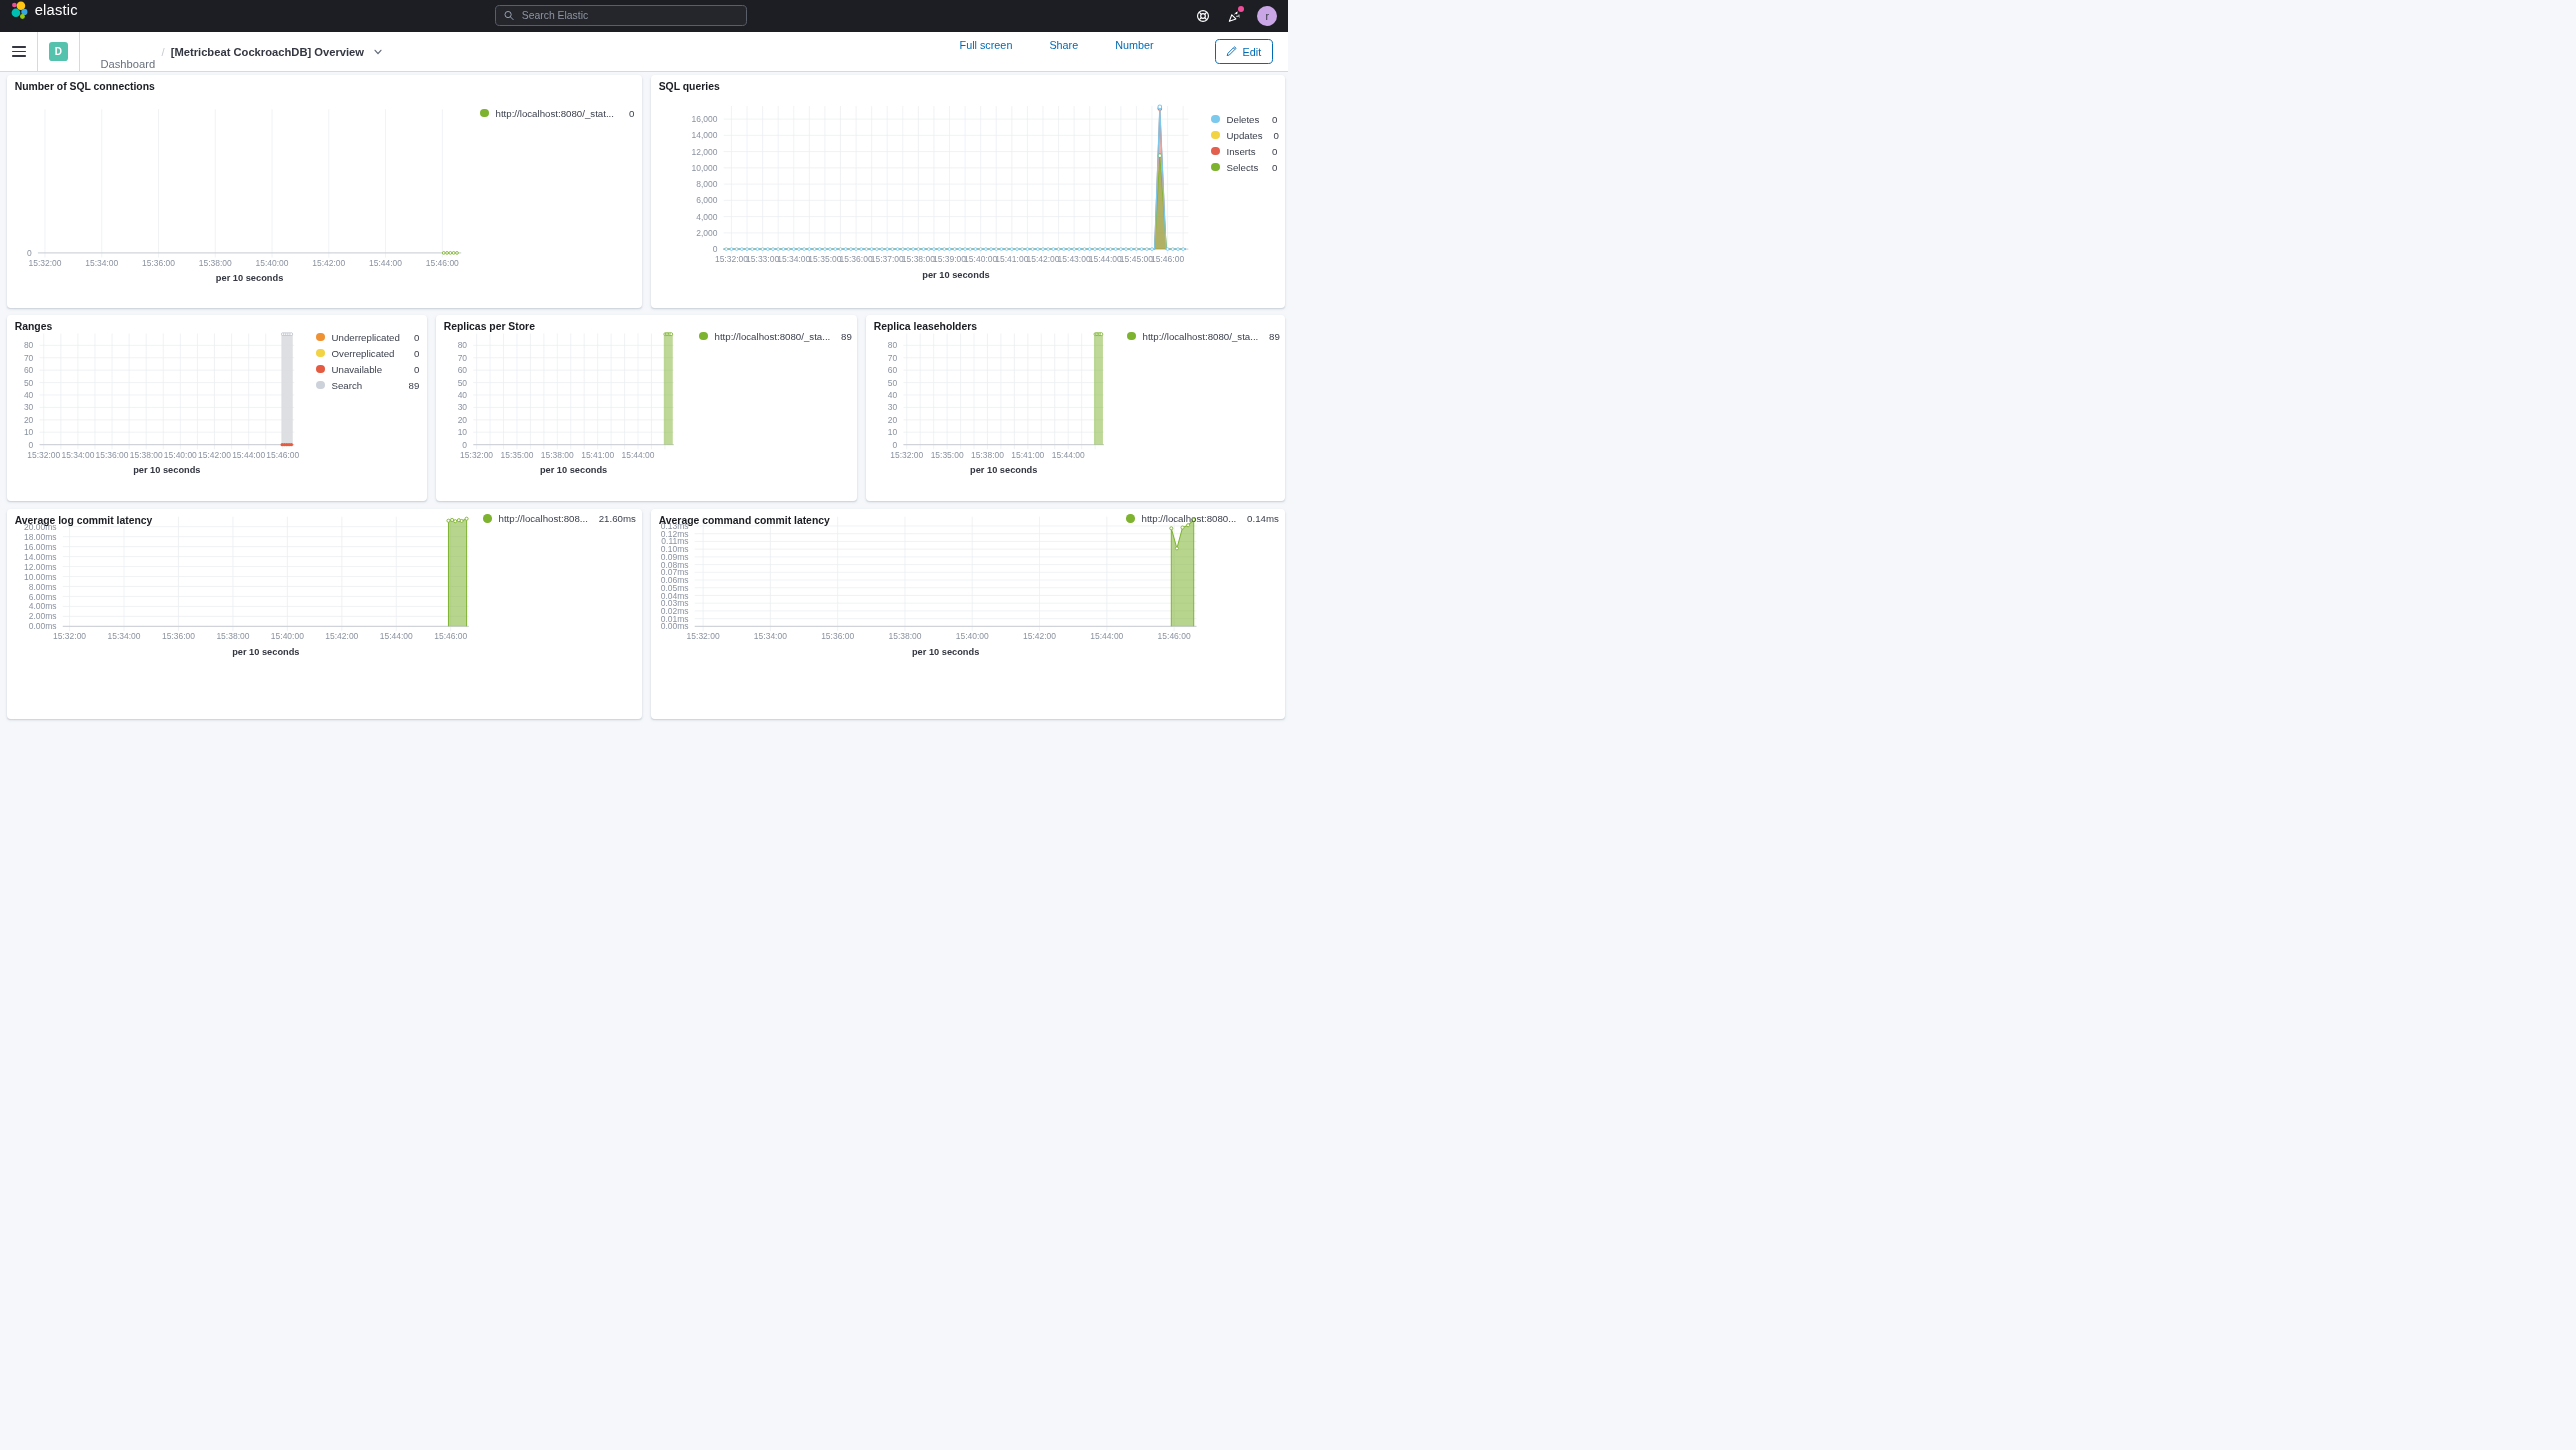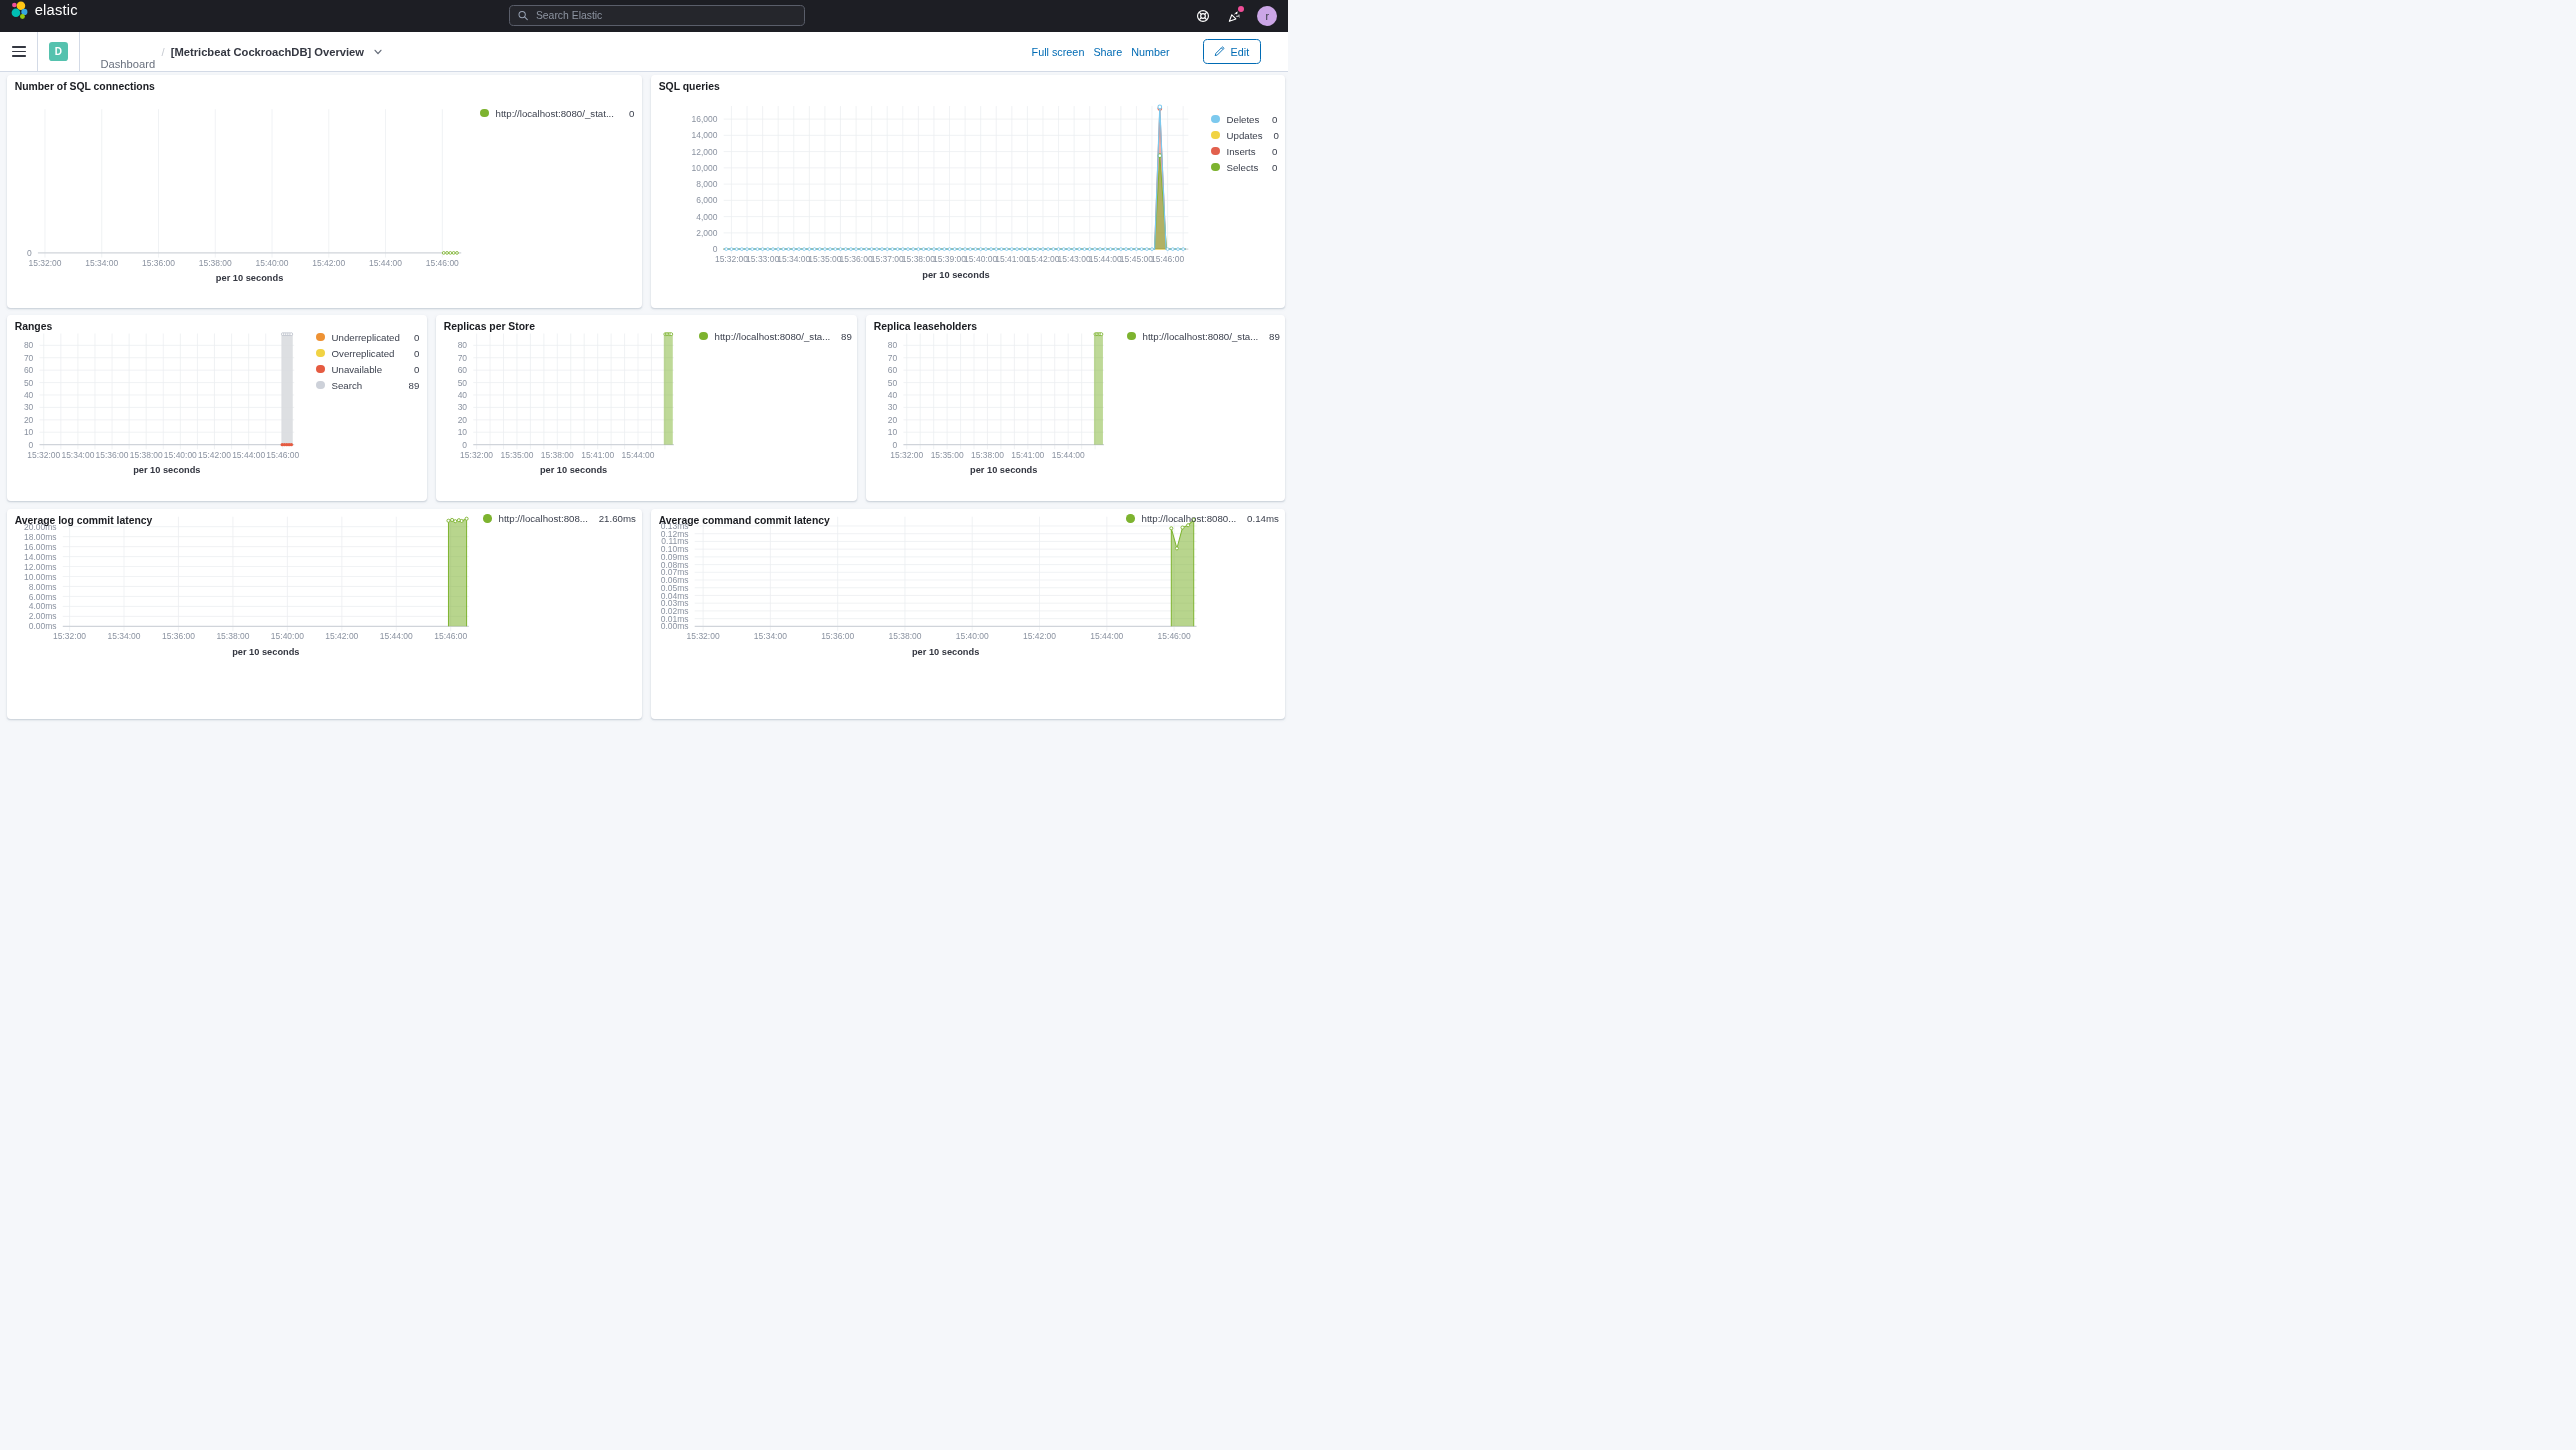--- a/index.html
+++ b/index.html
@@ -10,21 +10,21 @@
     -webkit-font-smoothing:antialiased;
   }
   
   .top-header{
     position:absolute;left:0;top:0;width:100%;height:32px;
     background:#1D1E24;display:flex;align-items:flex-start;z-index:20;
   }
   .logo-wrap{display:flex;align-items:center;gap:5.4px;padding-left:9.3px;}
   .logo-text{color:#FFFFFF;font-size:14.7px;letter-spacing:0.2px;}
   .search-box{
-    position:absolute;left:509px;top:4.6px;width:296px;height:21.6px;
+    position:absolute;left:495px;top:4.6px;width:252px;height:21.6px;
     background:rgba(255,255,255,0.04);border:0.8px solid #5A5E6A;border-radius:4.6px;
     display:flex;align-items:center;padding:0 7.7px;gap:6.2px;box-sizing:border-box;
   }
   .search-box input{
     background:transparent;border:none;outline:none;color:#DFE5EF;
     font-size:10.4px;width:100%;font-family:"Liberation Sans",sans-serif;
   }
   .search-box input::placeholder{color:#8D94A1;}
   .header-right{position:absolute;right:10.8px;top:0;height:32px;display:flex;align-items:center;gap:15.5px;}
   .hdr-icon{position:relative;width:15.5px;height:15.5px;display:flex;align-items:center;justify-content:center;cursor:pointer;}
@@ -39,21 +39,21 @@
   .hamburger{width:14px;height:10.8px;margin-left:12.4px;display:flex;flex-direction:column;justify-content:space-between;cursor:pointer;}
   .hamburger span{display:block;height:1.5px;background:#343741;border-radius:0.8px;}
   .vdiv{width:0.8px;height:39px;background:#D3DAE6;margin:0 10.8px;}
   .d-badge{width:19.3px;height:19.3px;border-radius:3.1px;display:flex;align-items:center;justify-content:center;
     color:#FFFFFF;font-size:10px;font-weight:bold;cursor:pointer;}
   .crumbs{display:flex;align-items:center;gap:6.2px;font-size:11.2px;margin-left:10px;}
   .crumb-root{color:#69707D;cursor:pointer;margin-top:24px;}
   .crumb-sep{color:#C6CAD1;}
   .crumb-current{color:#343741;font-weight:700;}
   .title-caret{margin-left:3.1px;cursor:pointer;display:flex;align-items:center;}
-  .crumb-actions{position:absolute;right:27px;display:flex;align-items:center;gap:9px;}
+  .crumb-actions{position:absolute;right:15px;display:flex;gap:37px;}
   .action-link{color:#006BB4;font-size:10.8px;cursor:pointer;}
   .edit-btn{height:25px;border:0.8px solid #006BB4;border-radius:4.6px;background:#FFFFFF;color:#006BB4;
     font-size:10.8px;display:flex;align-items:center;gap:5.4px;padding:0 10.8px;cursor:pointer;
     font-family:"Liberation Sans",sans-serif;margin-left:24px;}
   
   .panel{
     position:absolute;background:#FFFFFF;border-radius:3.9px;
     box-shadow:0 1.5px 1.5px -0.8px rgba(152,162,179,.35), 0 0.8px 3.9px -1.5px rgba(152,162,179,.35);
   }
   .p0{left:7px;top:75px;width:635px;height:233px}

